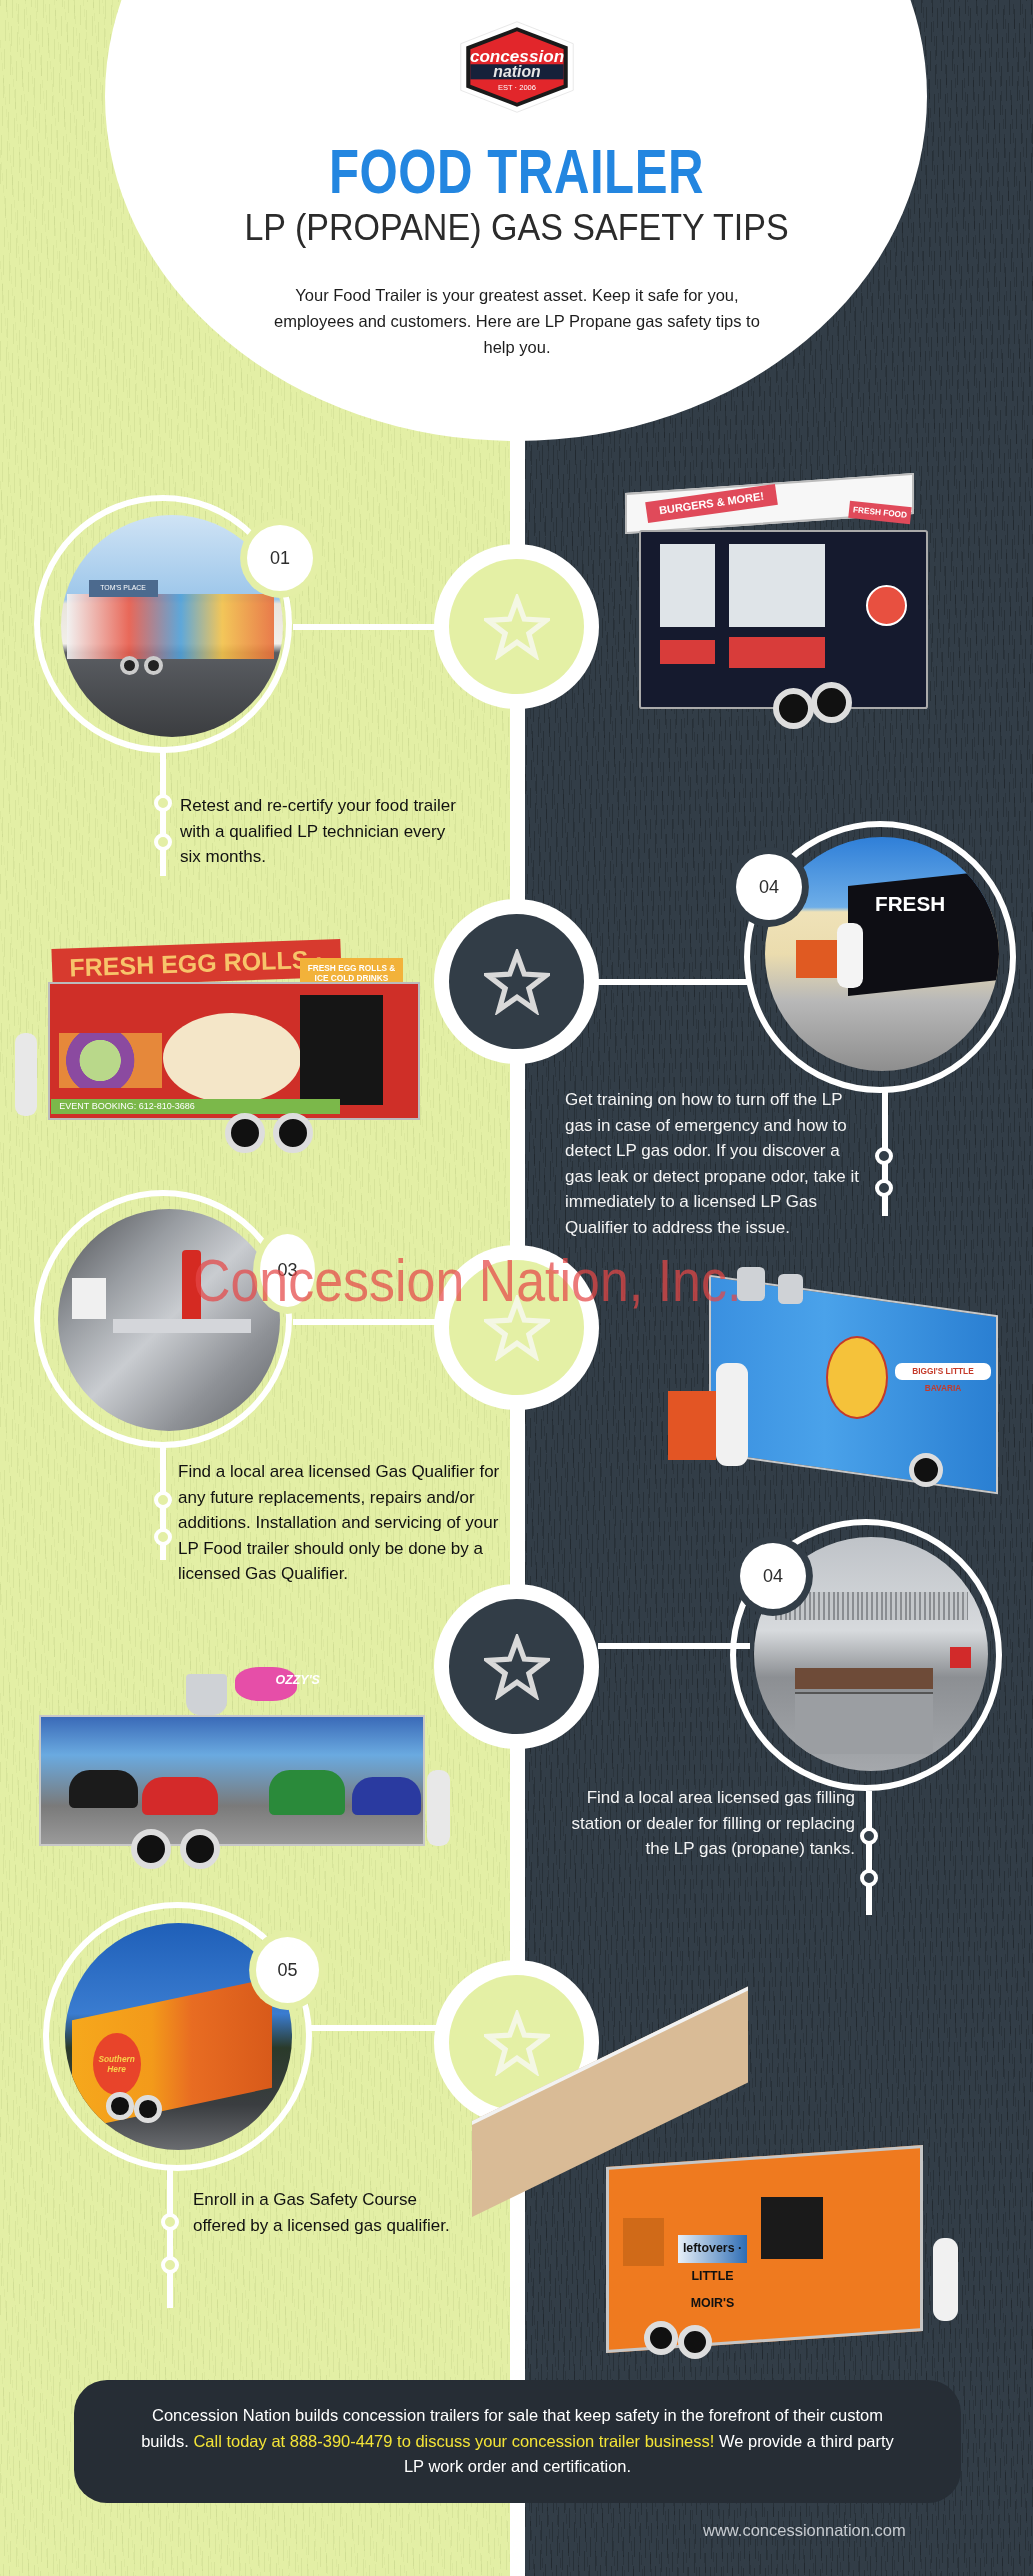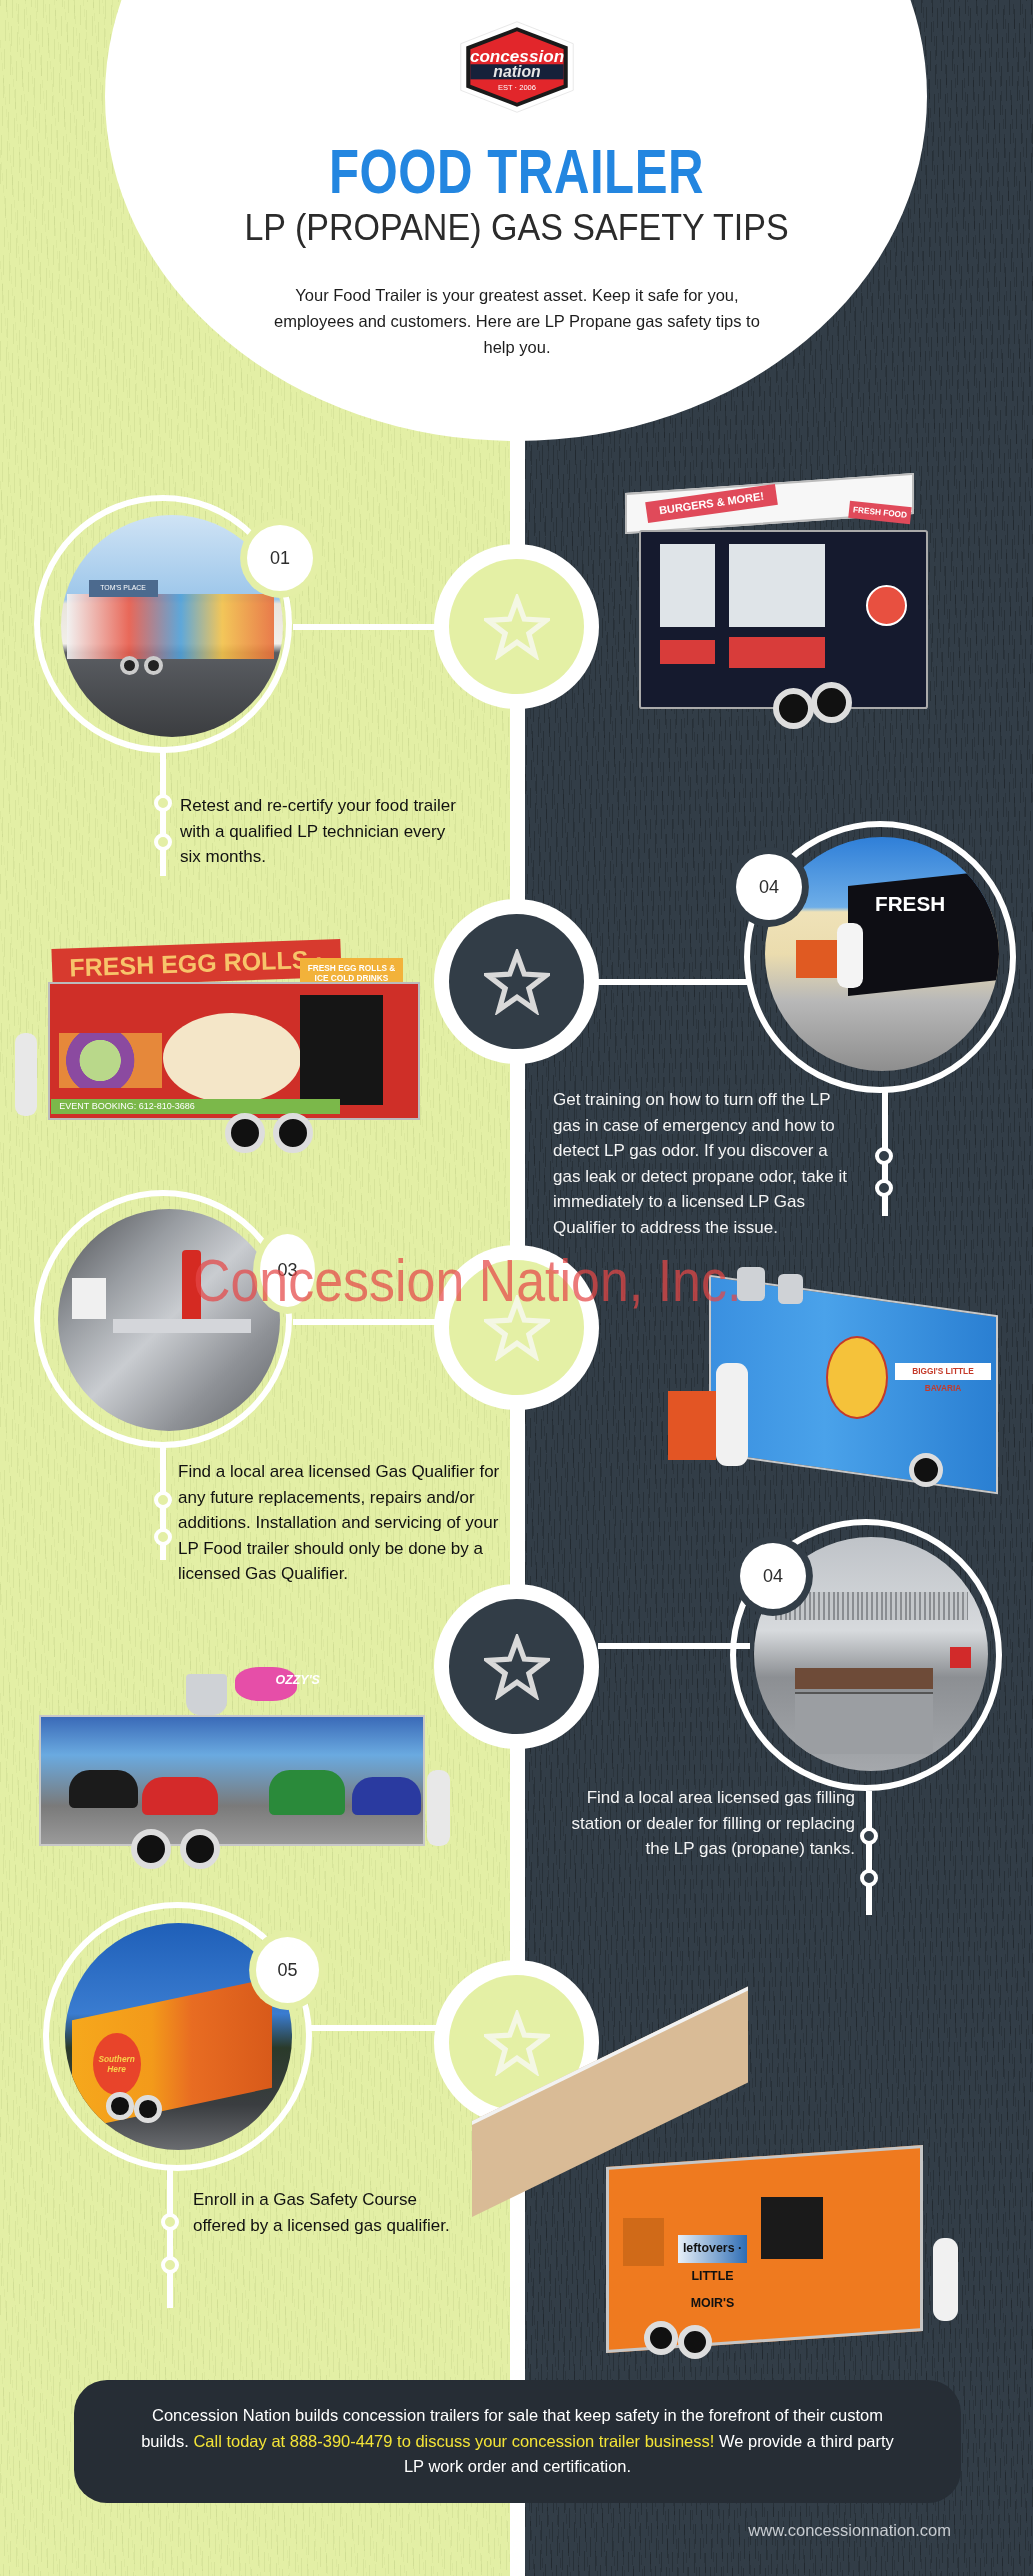--- a/index.html
+++ b/index.html
@@ -96,21 +96,21 @@
   }
 
   .footer-box {
     position: absolute; left: 74px; top: 2380px; width: 887px; height: 123px;
     background: #262d35; border-radius: 33px;
     text-align: center; padding: 23.4px 62px 0 62px;
     font-size: 16.5px; line-height: 25.5px; color: #ffffff;
   }
   .footer-box .hl { color: #f3e437; }
   .site-url {
-    position: absolute; left: 703px; top: 2521px; width: 248px; text-align: right;
+    position: absolute; left: 703px; top: 2521px; width: 248px; text-align: left;
     font-size: 16.5px; color: #c7cbd0;
   }
 </style>
 </head>
 <body>
 
 <div class="col-left"></div>
 <div class="col-right"></div>
 
 <div class="hero"></div>
@@ -195,21 +195,21 @@
   <div style="position:absolute; left:110px; top:55px; width:103px; height:27.6px; color:#fff; font-weight:700; font-size:20.7px;">FRESH</div>
   <div style="position:absolute; left:31px; top:103px; width:41px; height:38px; background:#e05a22;"></div>
   <div style="position:absolute; left:72px; top:86px; width:26px; height:65px; background:#f4f4f4; border-radius:9.6px;"></div>
 </div>
 <div class="num-badge dark-ring" style="left:736px; top:854px;">
   <span>04</span>
 </div>
 <div class="vline" style="left:882px; top:1092px; height:124px;"></div>
 <div class="dot on-dark" style="left:875px; top:1147px;"></div>
 <div class="dot on-dark" style="left:875px; top:1179px;"></div>
-<div class="tip light-text" style="left:553px; top:1087px; width:303px;">Get training on how to turn off the LP gas in case of emergency and how to detect LP gas odor. If you discover a gas leak or detect propane odor, take it immediately to a licensed LP Gas Qualifier to address the issue.</div>
+<div class="tip light-text" style="left:565px; top:1087px; width:303px;">Get training on how to turn off the LP gas in case of emergency and how to detect LP gas odor. If you discover a gas leak or detect propane odor, take it immediately to a licensed LP Gas Qualifier to address the issue.</div>
 
 <div class="ring" style="left:34px; top:1190px; width:258px; height:258px;"></div>
 <div class="photo" style="left:58px; top:1209px; width:222px; height:222px; background: linear-gradient(135deg, #4a4c50 0%, #9a9ea3 30%, #c9ccd0 50%, #8e9196 75%, #5f6266 100%);">
   <div style="position:absolute; left:124px; top:41px; width:19px; height:76px; background:#d52a22; border-radius:4.1px;"></div>
   <div style="position:absolute; left:55px; top:110px; width:138px; height:13.8px; background:#d4d6da;"></div>
   <div style="position:absolute; left:13.8px; top:69px; width:34px; height:41px; background:#f0f0f0;"></div>
 </div>
 <div class="num-badge lime-ring" style="left:260px; top:1234px; width:55px; height:73px;">
   <span>03</span>
 </div>
@@ -222,21 +222,21 @@
   </div>
 </div>
 <div class="vline" style="left:160px; top:1446px; height:114px;"></div>
 <div class="dot on-lime" style="left:154px; top:1491px;"></div>
 <div class="dot on-lime" style="left:154px; top:1528px;"></div>
 <div class="tip dark-text" style="left:178px; top:1459px; width:331px;">Find a local area licensed Gas Qualifier for any future replacements, repairs and/or additions. Installation and servicing of your LP Food trailer should only be done by a licensed Gas Qualifier.</div>
 
 <div class="trailer" style="left:599px; top:1267px; width:413px; height:234px;">
   <div style="position:absolute; left:110px; top:27.6px; width:289px; height:179px; background: linear-gradient(90deg, #3a90e0 0%, #4aa2ea 40%, #2a7fd2 100%); border:2.8px solid #c8c8c8; transform:skewY(8deg);"></div>
   <div style="position:absolute; left:227px; top:69px; width:62px; height:83px; border-radius:50%; background:#f5c23a; border:2.8px solid #c43a2a;"></div>
-  <div style="position:absolute; left:296px; top:96px; width:96px; height:16.5px; color:#c43a2a; font-size:8.3px; font-weight:700; background:#ffffff; text-align:center; line-height:16.5px;">BIGGI'S LITTLE BAVARIA</div>
+  <div style="position:absolute; left:296px; top:96px; width:96px; height:16.5px; color:#c43a2a; font-size:8.3px; font-weight:700; background:#ffffff; text-align:center; line-height:16.5px;border-radius:7px;">BIGGI'S LITTLE BAVARIA</div>
   <div style="position:absolute; left:138px; top:0px; width:27.6px; height:34px; background:#cfd2d6; border-radius:5.5px;"></div>
   <div style="position:absolute; left:179px; top:6.9px; width:25px; height:30px; background:#cfd2d6; border-radius:5.5px;"></div>
   <div style="position:absolute; left:69px; top:124px; width:48px; height:69px; background:#e35524;"></div>
   <div style="position:absolute; left:117px; top:96px; width:32px; height:103px; background:#f1f1f1; border-radius:11px;"></div>
   <div style="position:absolute; left:310px; top:186px; width:34px; height:34px; border-radius:50%; background:#111; border:5.5px solid #ddd;"></div>
 </div>
 
 <div class="watermark">Concession Nation, Inc.</div>
 
 <div class="trailer" style="left:27.6px; top:1667px; width:441px; height:214px;">

